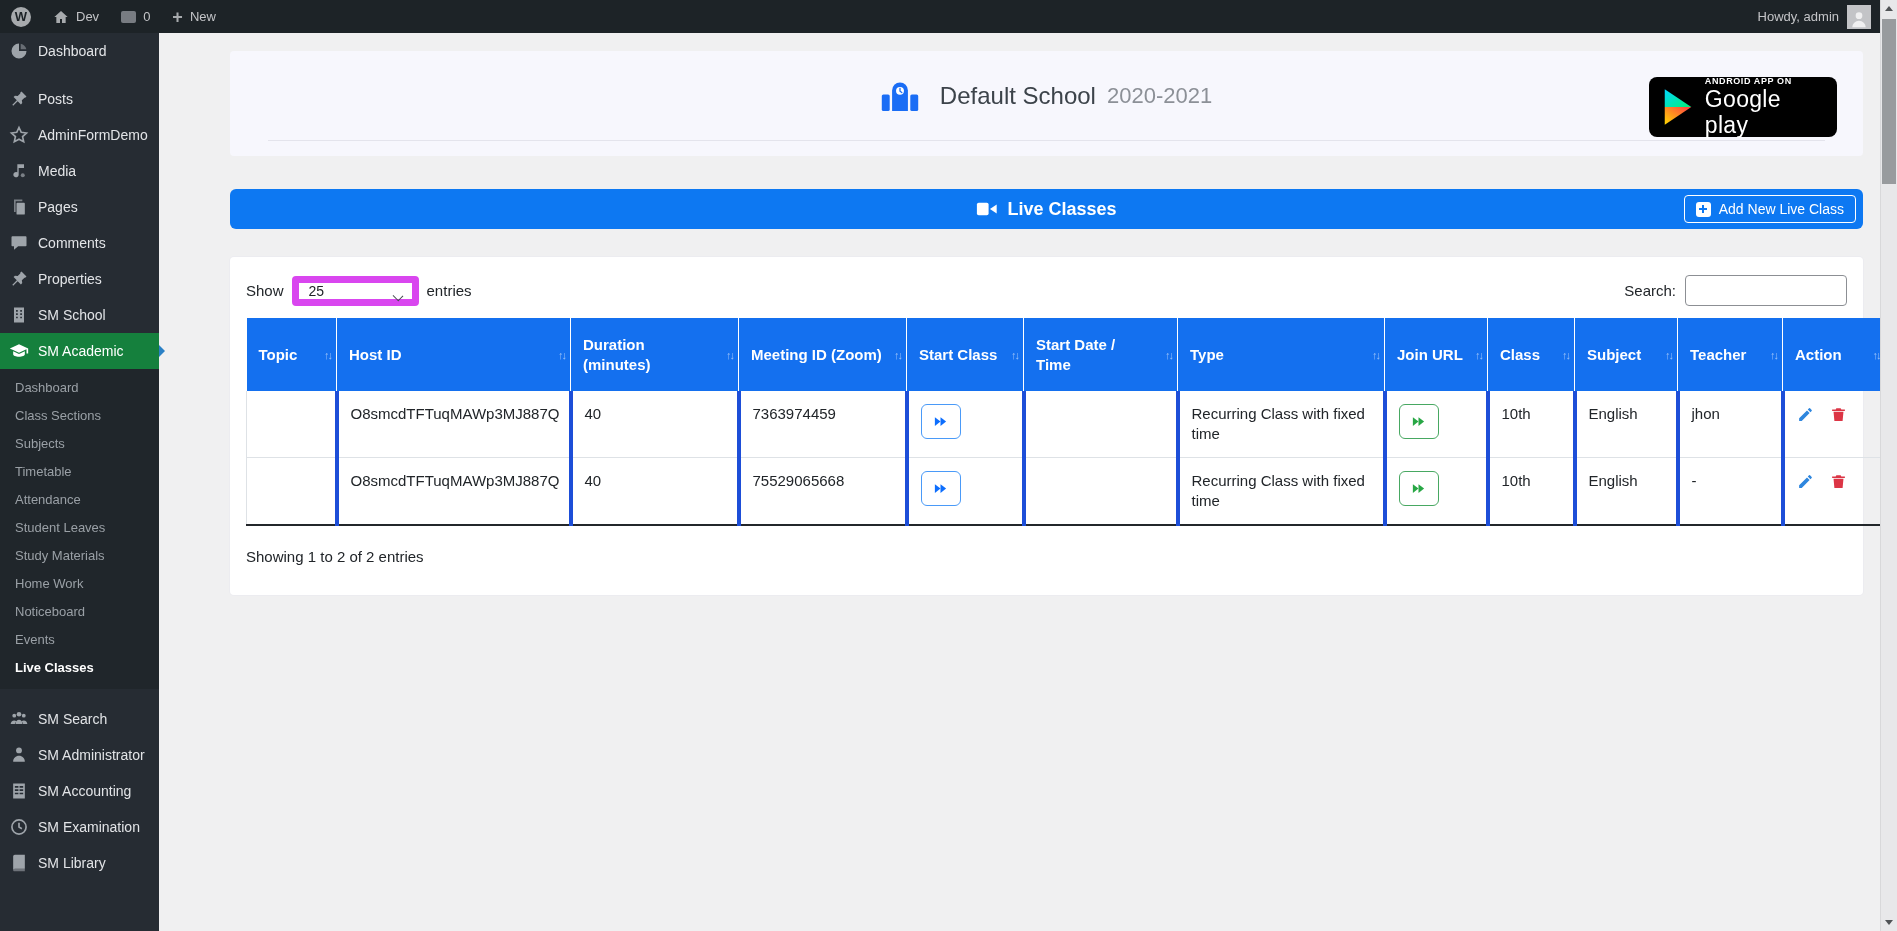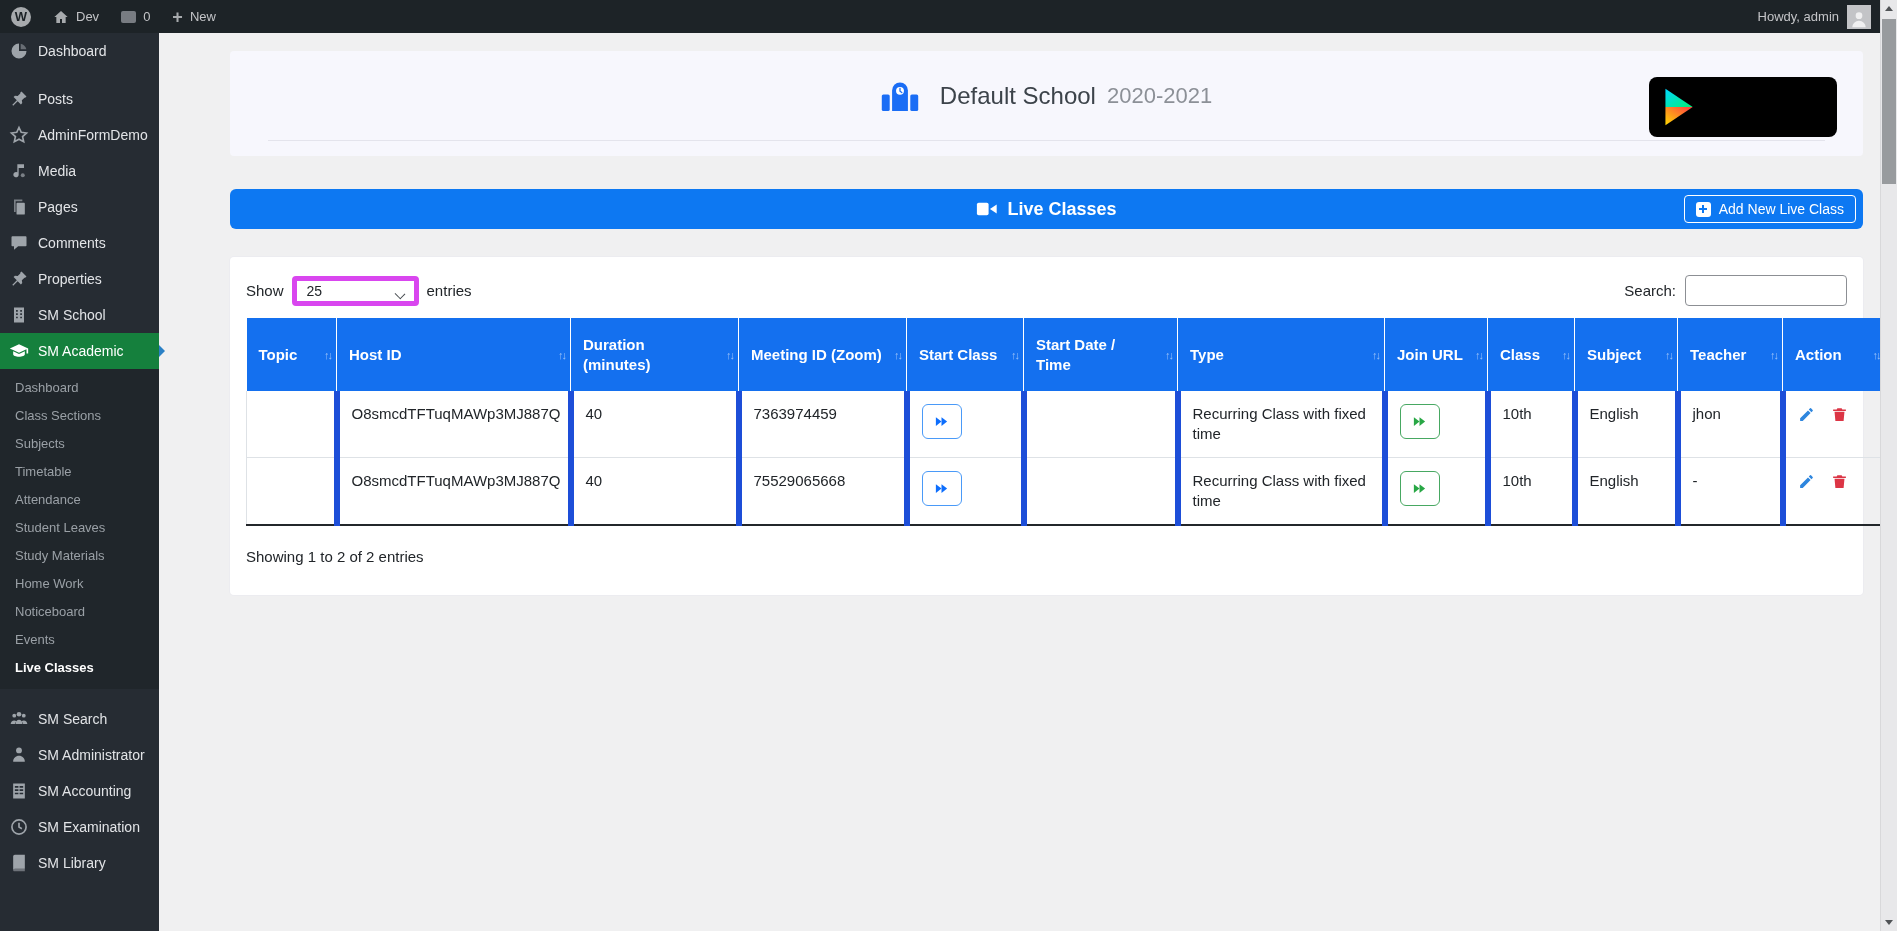--- a/index.html
+++ b/index.html
@@ -64,34 +64,34 @@
              border:1px solid #fff; background:transparent; color:#fff; border-radius:4px; padding:5px 11px; font-size:14px;
              font-family:inherit; cursor:pointer; }
   .plus-sq { width:15px; height:15px; background:#fff; border-radius:3px; position:relative; display:inline-block; }
   .plus-sq::before, .plus-sq::after { content:""; position:absolute; background:#0d78f2; }
   .plus-sq::before { left:3.5px; right:3.5px; top:6.5px; height:2px; }
   .plus-sq::after { top:3.5px; bottom:3.5px; left:6.5px; width:2px; }
 
   .table-card { margin-top:28px; background:#fff; border-radius:4px; padding:18px 16px 30px; box-shadow:0 0 0 1px #ececf0; }
   .controls { display:flex; justify-content:space-between; align-items:center; margin-bottom:12px; font-size:15px; color:#212529; }
   .ctrl-left { display:flex; align-items:center; gap:8px; }
-  .select-box { position:relative; width:127px; height:30px; border:5px solid #d946ef; border-radius:4px; background:#fff;
+  .select-box { position:relative; width:127px; height:30px; border:7px solid #d946ef; border-radius:4px; background:#fff;
                 display:flex; align-items:center; padding:0 26px 0 10px; font-size:14px; cursor:pointer; }
   .chev { position:absolute; right:10px; top:9px; width:8px; height:8px; border-right:1.6px solid #43484d; border-bottom:1.6px solid #43484d; transform:rotate(45deg) scale(1,0.9); }
   .ctrl-right { display:flex; align-items:center; gap:9px; }
   .search-input { width:162px; height:31px; border:1px solid #8c8f94; border-radius:4px; padding:0 8px; font-size:14px; font-family:inherit; }
 
   table.lc { width:100%; border-collapse:collapse; table-layout:fixed; }
   .lc thead th { background:#1470ef; color:#fff; font-weight:600; font-size:15px; text-align:left;
                  height:73px; padding:10px 24px 10px 12px; vertical-align:middle; position:relative; line-height:20px;
                  border-left:1px solid #fff; cursor:pointer; }
   .lc thead th:first-child { border-left:none; }
   .lc .sort { position:absolute; right:5px; top:50%; transform:translateY(-50%); font-size:11px; opacity:.55; letter-spacing:-2px; font-weight:400; }
   .lc tbody td { font-size:15px; color:#212529; padding:13px 10px 13px 12px; vertical-align:top; height:65px; line-height:20px;
-                 border-right:6px solid #1d4ed8; border-bottom:1px solid #dee2e6; }
+                 border-right:4px solid #1d4ed8; border-bottom:1px solid #dee2e6; }
   .lc tbody td:last-child { border-right:none; }
   .lc tbody td:first-child { border-left:1px solid #dee2e6; }
   .lc tbody tr:last-child td { border-bottom:2px solid #23272b; }
   .icon-btn { background:#fff; border-radius:6px; width:40px; height:35px; display:inline-flex; align-items:center; justify-content:center; cursor:pointer; }
   .icon-btn svg { width:15px; height:15px; }
   .icon-btn.blue { border:1px solid #4a9af8; color:#0d6efd; }
   .icon-btn.green { border:1px solid #48a862; color:#28a745; }
   .act { display:inline-flex; gap:16px; align-items:center; padding-top:2px; }
   .act .aic { width:17px; height:17px; display:inline-flex; cursor:pointer; }
   .act .aic svg { width:100%; height:100%; }
@@ -318,20 +318,24 @@
                   <stop offset="1" stop-color="#00f076"></stop>
               </linearGradient>
               <linearGradient id="gpb" x1="0" y1="1" x2="1" y2="0">
                 <stop offset="0" stop-color="#ffd900"></stop>
                   <stop offset="1" stop-color="#ff3a44"></stop>
               </linearGradient>
             </defs>
             <polygon points="2,2 32,22 2,22" fill="url(#gpa)"></polygon>
             <polygon points="2,42 32,22 2,22" fill="url(#gpb)"></polygon>
           </svg>
+          <span class="gp-text">
+            <span class="gp-line1">ANDROID APP ON</span>
+            <span class="gp-line2">Google play</span>
+          </span>
         </div>
         <div class="hdr-divider"></div>
       </div>
 
       <div class="panel-bar">
         <span class="panel-title">
           <span class="cam">
             <svg viewBox="0 0 24 20" fill="#fff">
                 <rect x="1" y="3" width="13" height="14" rx="2"></rect>
                 <path d="M15.5 10l7.5-5v10z"></path>

